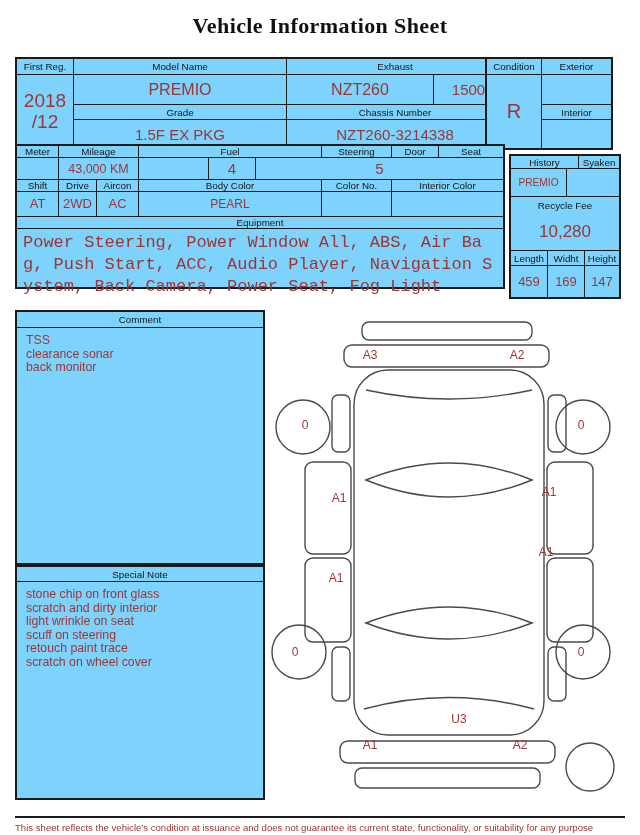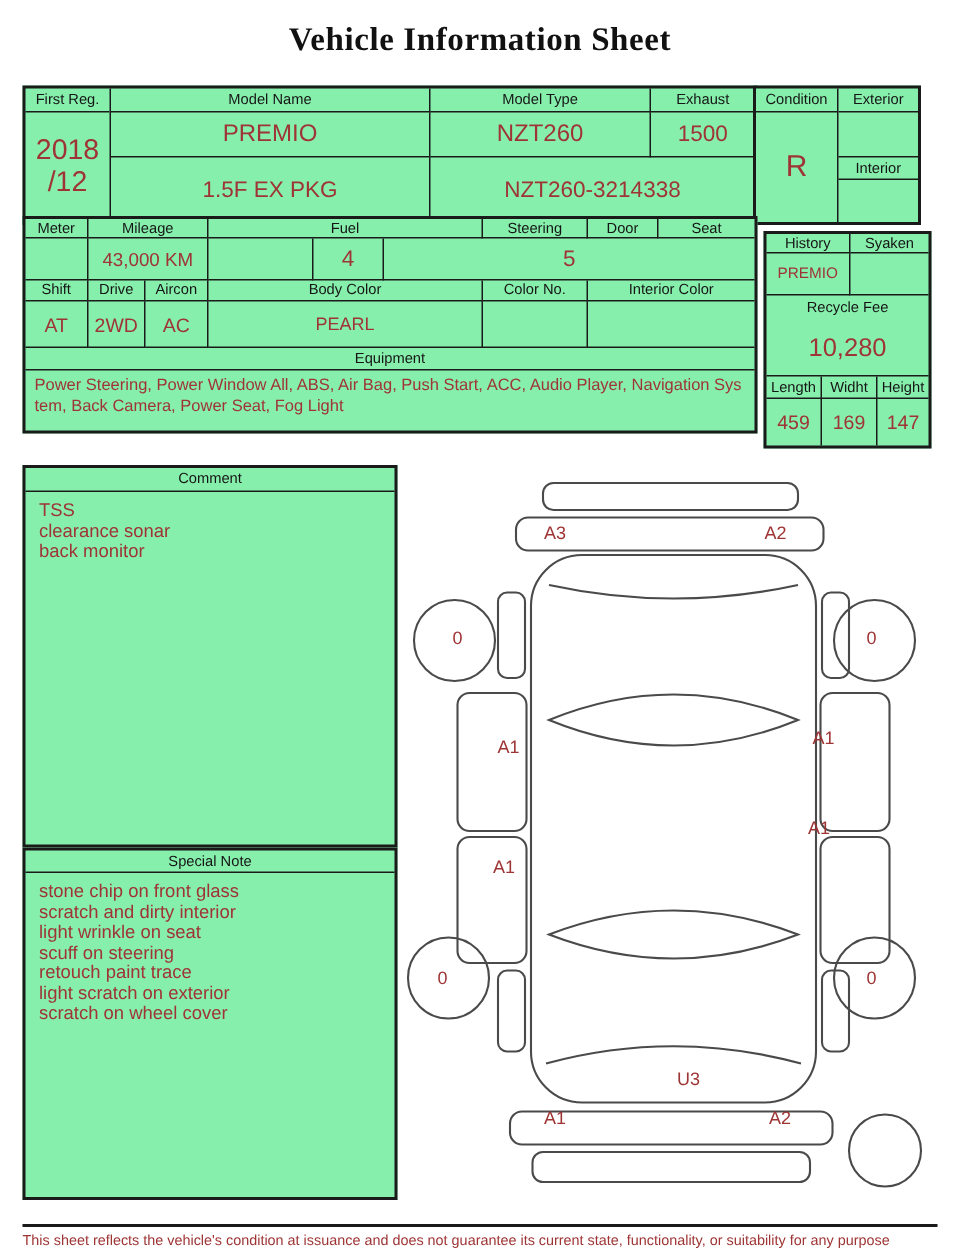--- a/index.html
+++ b/index.html
@@ -7,35 +7,35 @@
   html,body{ background:#fff; }
   body{
     width:640px; height:835px; position:relative; overflow:hidden;
     font-family:"Liberation Sans","DejaVu Sans",sans-serif; color:#111;
   }
   .title{
     position:absolute; top:13px; left:0; width:100%; text-align:center;
     font-family:"Liberation Serif","DejaVu Serif",serif; font-size:22px; font-weight:700;
     letter-spacing:.4px;
   }
-  .box{ position:absolute; border:2px solid var(--bd); background:#86efac; display:flex; flex-direction:column; }
+  .box{ position:absolute; border:2px solid var(--bd); background:#7dd3fc; display:flex; flex-direction:column; }
   .hrow{ display:flex; flex-direction:row; }
   .vcol{ display:flex; flex-direction:column; }
   .grow{ flex:1 1 auto; min-width:0; min-height:0; }
   .cell{ display:flex; align-items:center; justify-content:center; overflow:hidden; }
   .br{ border-right:1px solid var(--bd); }
   .bb{ border-bottom:1px solid var(--bd); }
   .hdr{ font-size:9.8px; color:#151515; }
   .val{ color:var(--red); }
   .pre{ white-space:pre-line; text-align:center; line-height:1.08; }
   .textarea{ padding:6px 9px; color:var(--red); text-align:left; }
   .tline{ font-size:12.3px; line-height:1.1; }
   .equip{
     display:block; padding:3px 6px; color:var(--red);
-    font-size:11px; line-height:1.3; text-align:left; word-break:break-all;
+    font-size:17px; line-height:1.3; text-align:left; word-break:break-all;font-family:Liberation Mono, monospace;
   }
   #diagram{ position:absolute; left:268px; top:315px; width:362px; height:500px; }
   #diagram svg{ position:absolute; left:0; top:0; }
   .marker{
     position:absolute; transform:translate(-50%,-50%);
     color:var(--red); font-size:12px;
   }
   #footer{
     position:absolute; left:15px; top:816px; width:610px;
     border-top:2px solid var(--bd); padding-top:4px;
@@ -50,37 +50,40 @@
 <div class="box" style="left:15px;top:57px;width:490px;height:93px">
   <div class="hrow grow">
     <div class="vcol br" style="width:57px">
       <div class="cell hdr bb" style="height:16px">First Reg.</div>
       <div class="cell val grow pre" style="font-size:19px">2018
 /12</div>
     </div>
     <div class="vcol grow">
       <div class="hrow" style="height:16px">
         <div class="cell hdr br bb" style="width:213px">Model Name</div>
-        <div class="cell hdr br bb" style="width:147px">Model Type</div>
         <div class="cell hdr bb grow">Exhaust</div>
       </div>
       <div class="hrow" style="height:30px">
         <div class="cell val br bb" style="width:213px;font-size:16px">PREMIO</div>
         <div class="cell val br bb" style="width:147px;font-size:16px">NZT260</div>
         <div class="cell val bb grow" style="font-size:15px">1500</div>
       </div>
+      <div class="hrow" style="height:15px">
+        <div class="cell hdr br bb" style="width:213px">Grade</div>
+        <div class="cell hdr bb grow">Chassis Number</div>
+      </div>
       <div class="hrow grow">
         <div class="cell val br" style="width:213px;font-size:15px">1.5F EX PKG</div>
         <div class="cell val grow" style="font-size:15px">NZT260-3214338</div>
       </div>
     </div>
   </div>
 </div>
 
-<div class="box" style="left:502px;top:57px;width:112px;height:93px">
+<div class="box" style="left:485px;top:57px;width:128px;height:93px">
   <div class="hrow grow">
     <div class="vcol br" style="width:55px">
       <div class="cell hdr bb" style="height:16px">Condition</div>
       <div class="cell val grow" style="font-size:20px">R</div>
     </div>
     <div class="vcol grow">
       <div class="cell hdr bb" style="height:16px">Exterior</div>
       <div class="cell val bb" style="height:30px"></div>
       <div class="cell hdr bb" style="height:15px">Interior</div>
       <div class="cell val grow"></div>
@@ -119,21 +122,21 @@
     <div class="cell val br bb" style="width:183px;font-size:12px">PEARL</div>
     <div class="cell val br bb" style="width:70px"></div>
     <div class="cell val bb grow"></div>
   </div>
   <div class="cell hdr bb" style="height:15px">Equipment</div>
   <div class="equip grow">Power Steering, Power Window All, ABS, Air Bag, Push Start, ACC, Audio Player, Navigation System, Back Camera, Power Seat, Fog Light</div>
 </div>
 
 <div class="box" style="left:509px;top:154px;width:112px;height:145px">
   <div class="hrow" style="height:13px">
-    <div class="cell hdr br bb" style="width:56px">History</div>
+    <div class="cell hdr br bb" style="width:68px">History</div>
     <div class="cell hdr bb grow">Syaken</div>
   </div>
   <div class="hrow" style="height:28px">
     <div class="cell val br bb" style="width:56px;font-size:10.2px">PREMIO</div>
     <div class="cell val bb grow"></div>
   </div>
   <div class="cell hdr" style="height:16px">Recycle Fee</div>
   <div class="cell val bb" style="height:38px;font-size:17px">10,280</div>
   <div class="hrow" style="height:15px">
     <div class="cell hdr br bb" style="width:37px">Length</div>
@@ -157,21 +160,20 @@
 </div>
 
 <div class="box" style="left:15px;top:565px;width:250px;height:235px">
   <div class="cell hdr bb" style="height:15px">Special Note</div>
   <div class="textarea grow">
     <div class="tline">stone chip on front glass</div>
     <div class="tline">scratch and dirty interior</div>
     <div class="tline">light wrinkle on seat</div>
     <div class="tline">scuff on steering</div>
     <div class="tline">retouch paint trace</div>
-    <div class="tline">light scratch on exterior</div>
     <div class="tline">scratch on wheel cover</div>
   </div>
 </div>
 
 <div id="diagram">
   <svg width="362" height="500" viewBox="0 0 362 500">
     <g fill="none" stroke="#4a4a4a" stroke-width="1.4">
       <rect x="94" y="7" width="170" height="18" rx="7"></rect>
       <rect x="76" y="30" width="205" height="22" rx="8"></rect>
       <circle cx="35" cy="112" r="27"></circle>

